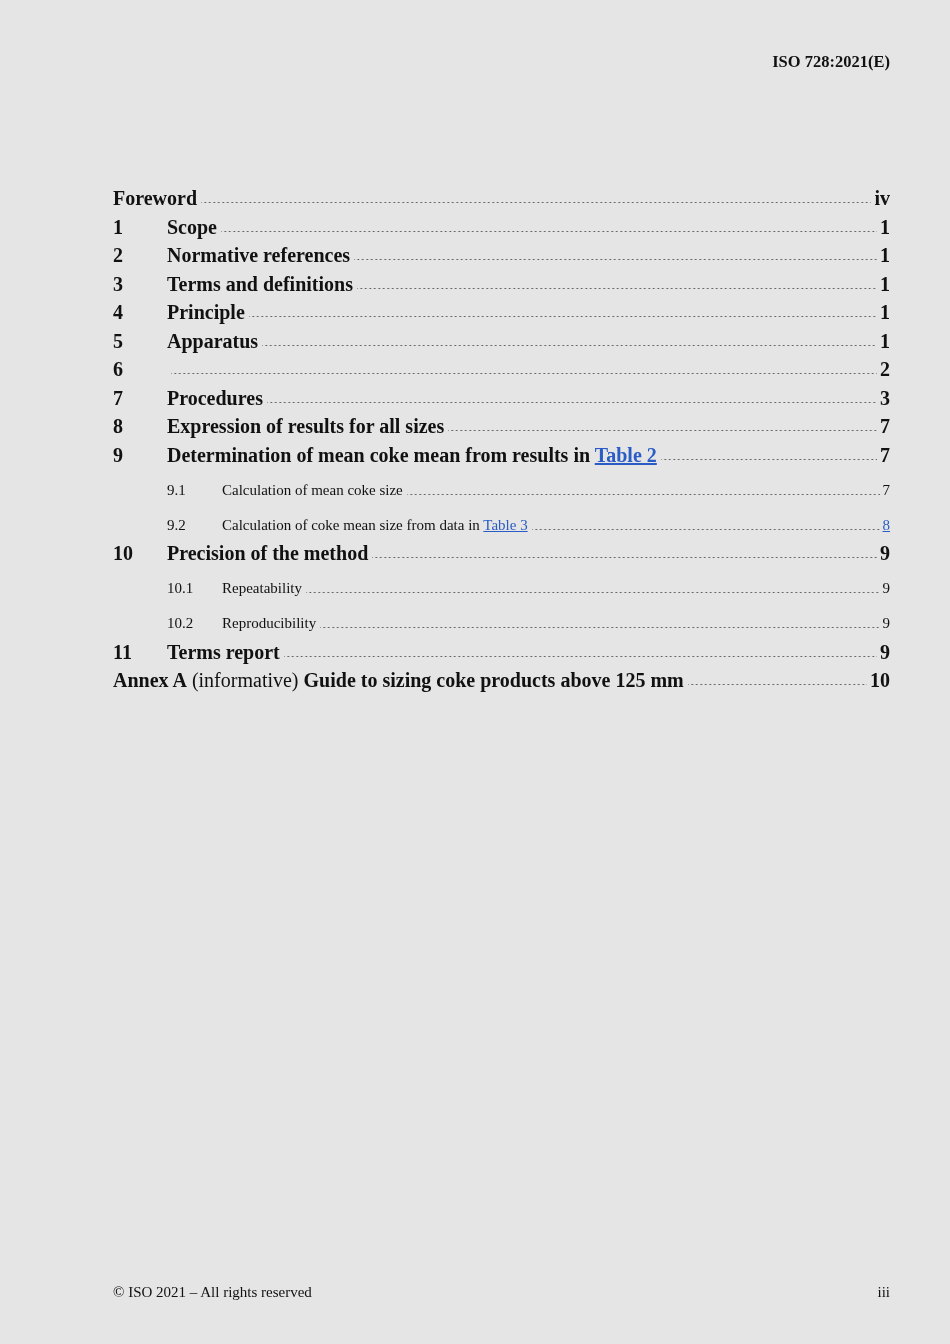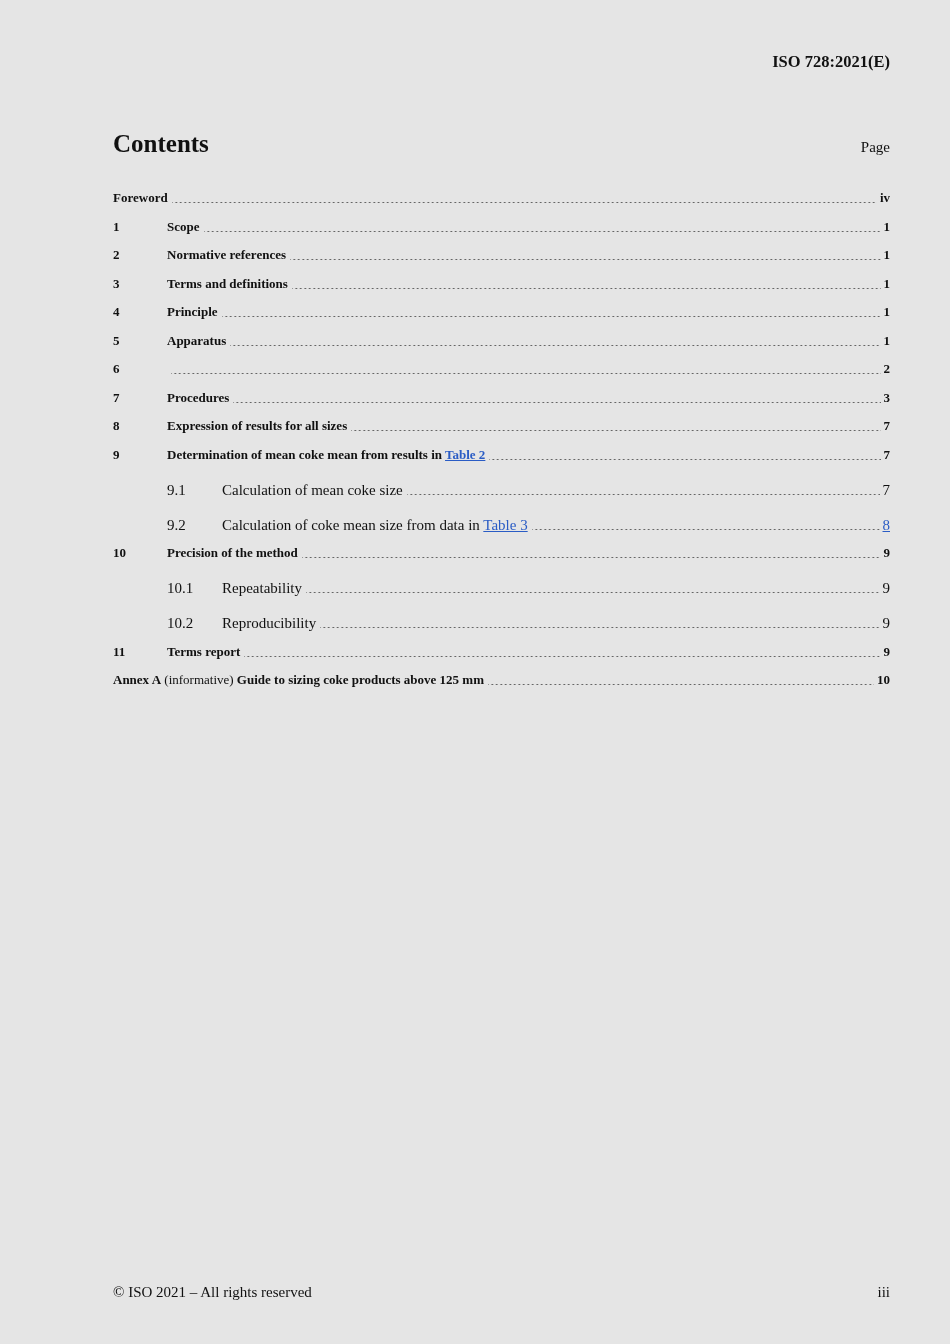--- a/index.html
+++ b/index.html
@@ -43,21 +43,21 @@
     position: absolute;
     top: 188px; left: 113px; right: 60px;
   }
   .toc-row {
     display: flex;
     align-items: baseline;
     line-height: 20px;
   }
   .toc-row.top, .toc-row.plain {
     font-weight: bold;
-    font-size: 13px;
+    font-size: 20px;
     margin-top: 8.5px;
   }
   .toc-row.sub {
     font-weight: normal;
     font-size: 15px;
     padding-left: 54px;
     margin-top: 15px;
   }
   .toc-row:first-child { margin-top: 0; }
   .toc-row.top .num { width: 54px; flex: 0 0 54px; }
@@ -100,24 +100,20 @@
 </style>
 </head>
 <body>
 
 <div class="page">
 
   <div class="doc-header">
     <span>ISO 728:2021(E)</span>
   </div>
 
-  <div class="contents-head">
-    <h1 class="contents-title">Contents</h1>
-    <span class="page-col-label">Page</span>
-  </div>
 
   <div class="toc" id="toc">
       <div class="toc-row plain">
         <span class="title"><span class="part bold">Foreword</span></span>
         <span class="leader"></span>
         <span class="pagenum bold">iv</span>
       </div>
       <div class="toc-row top">
         <span class="num">1</span>
         <span class="title"><span class="part bold">Scope</span></span>

